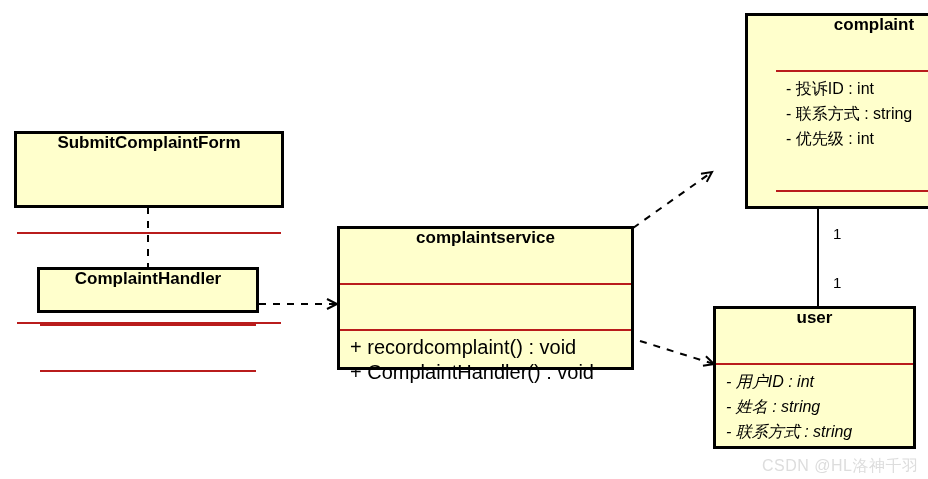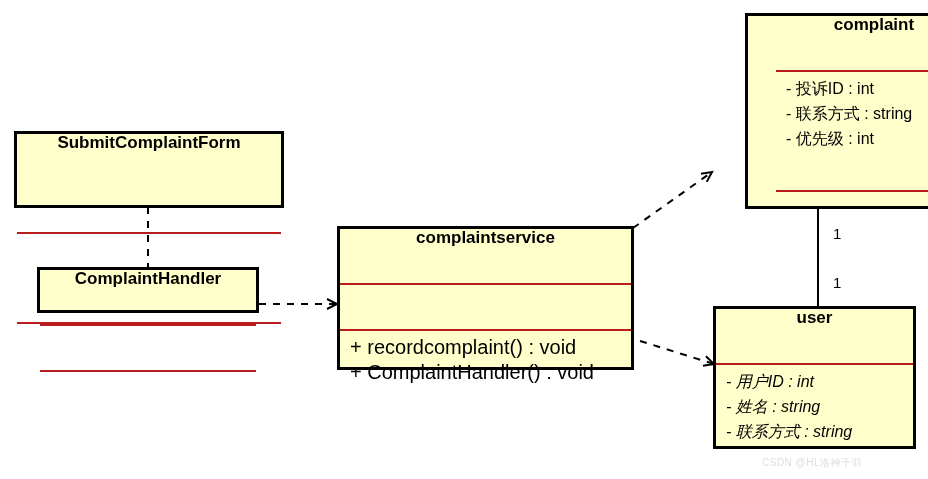--- a/index.html
+++ b/index.html
@@ -76,21 +76,21 @@
     pointer-events: none;
   }
   .mult-label {
     position: absolute;
     font-size: 15px;
     color: #000000;
     line-height: 1;
   }
   .watermark {
     position: absolute;
-    font-size: 10px;
+    font-size: 16px;
     color: #dddddd;
     white-space: nowrap;
     letter-spacing: 0.5px;
   }
 </style>
 </head>
 <body>
 
 <div id="canvas">
 

